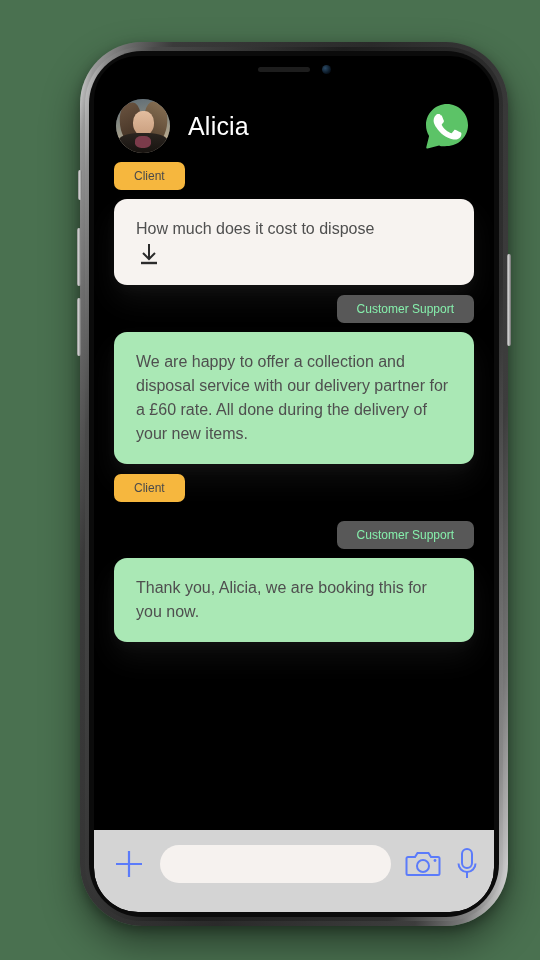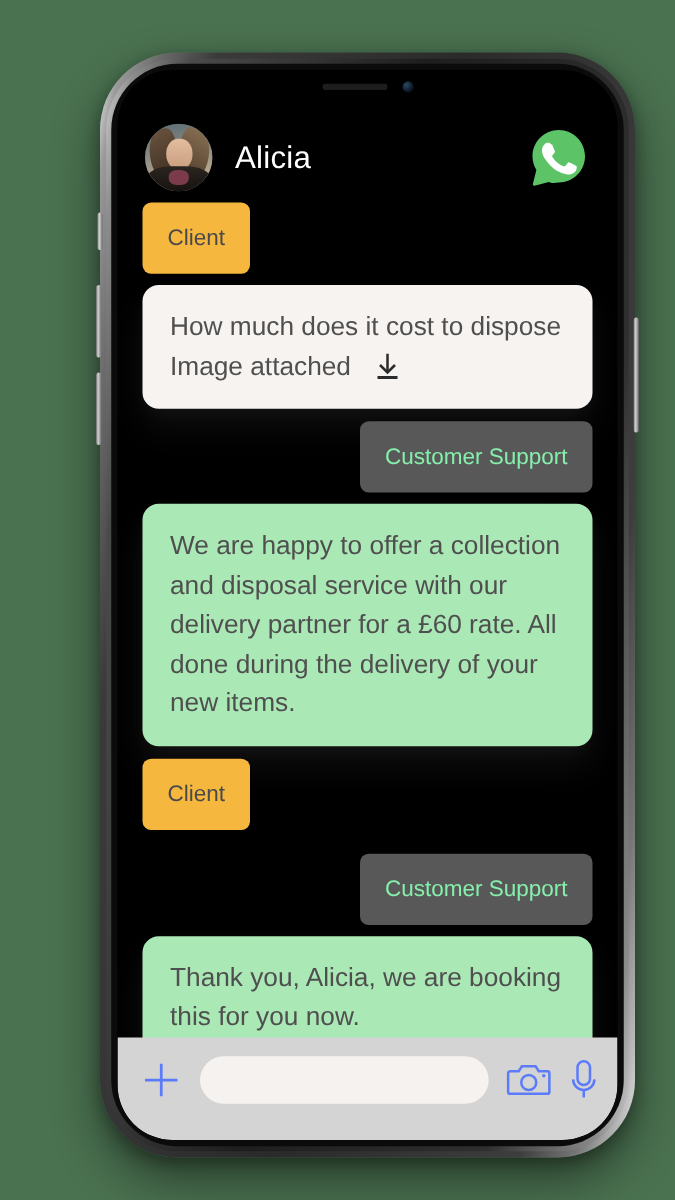--- a/index.html
+++ b/index.html
@@ -172,40 +172,40 @@
 
   
   .messages {
     padding: 10px 20px 0 20px;
   }
   .msg-group { margin-bottom: 10px; }
   .msg-group.right { text-align: right; }
 
   .badge {
     display: inline-block;
-    font-size: 18px;
-    padding: 18px 20px;
+    font-size: 12px;
+    padding: 7px 20px;
     border-radius: 7px;
     margin-bottom: 9px;
   }
   .badge-client {
     background: #f6b73e;
     color: #4a4a4a;
   }
   .badge-support {
     background: #585858;
     color: #86efac;
   }
 
   .bubble {
     display: block;
     text-align: left;
     border-radius: 13px;
     padding: 18px 22px;
-    font-size: 21px;
+    font-size: 16px;
     line-height: 1.5;
     color: #4f4f4f;
     box-shadow: 0 16px 30px rgba(255,255,255,.055),
                 0 5px 16px rgba(255,255,255,.035);
   }
   .bubble-light { background: #f7f3f0; }
   .bubble-green { background: #aae8b5; }
 
   .attach-row {
     display: flex;
@@ -280,21 +280,20 @@
       </div>
     </div>
 
     <div class="messages">
 
       <div class="msg-group">
         <div class="badge badge-client">Client</div>
         <div class="bubble bubble-light">
           <div>How much does it cost to dispose</div>
           <div class="attach-row">
-            <span>Image attached</span>
             <svg class="dl-icon" width="26" height="26" viewBox="0 0 26 26">
               <line x1="13" y1="3" x2="13" y2="17" stroke="#2b2b2b" stroke-width="2"></line>
               <polyline points="7,12 13,18 19,12" fill="none" stroke="#2b2b2b" stroke-width="2"></polyline>
               <line x1="5" y1="22" x2="21" y2="22" stroke="#2b2b2b" stroke-width="2.4"></line>
             </svg>
           </div>
         </div>
       </div>
 
       <div class="msg-group right">

